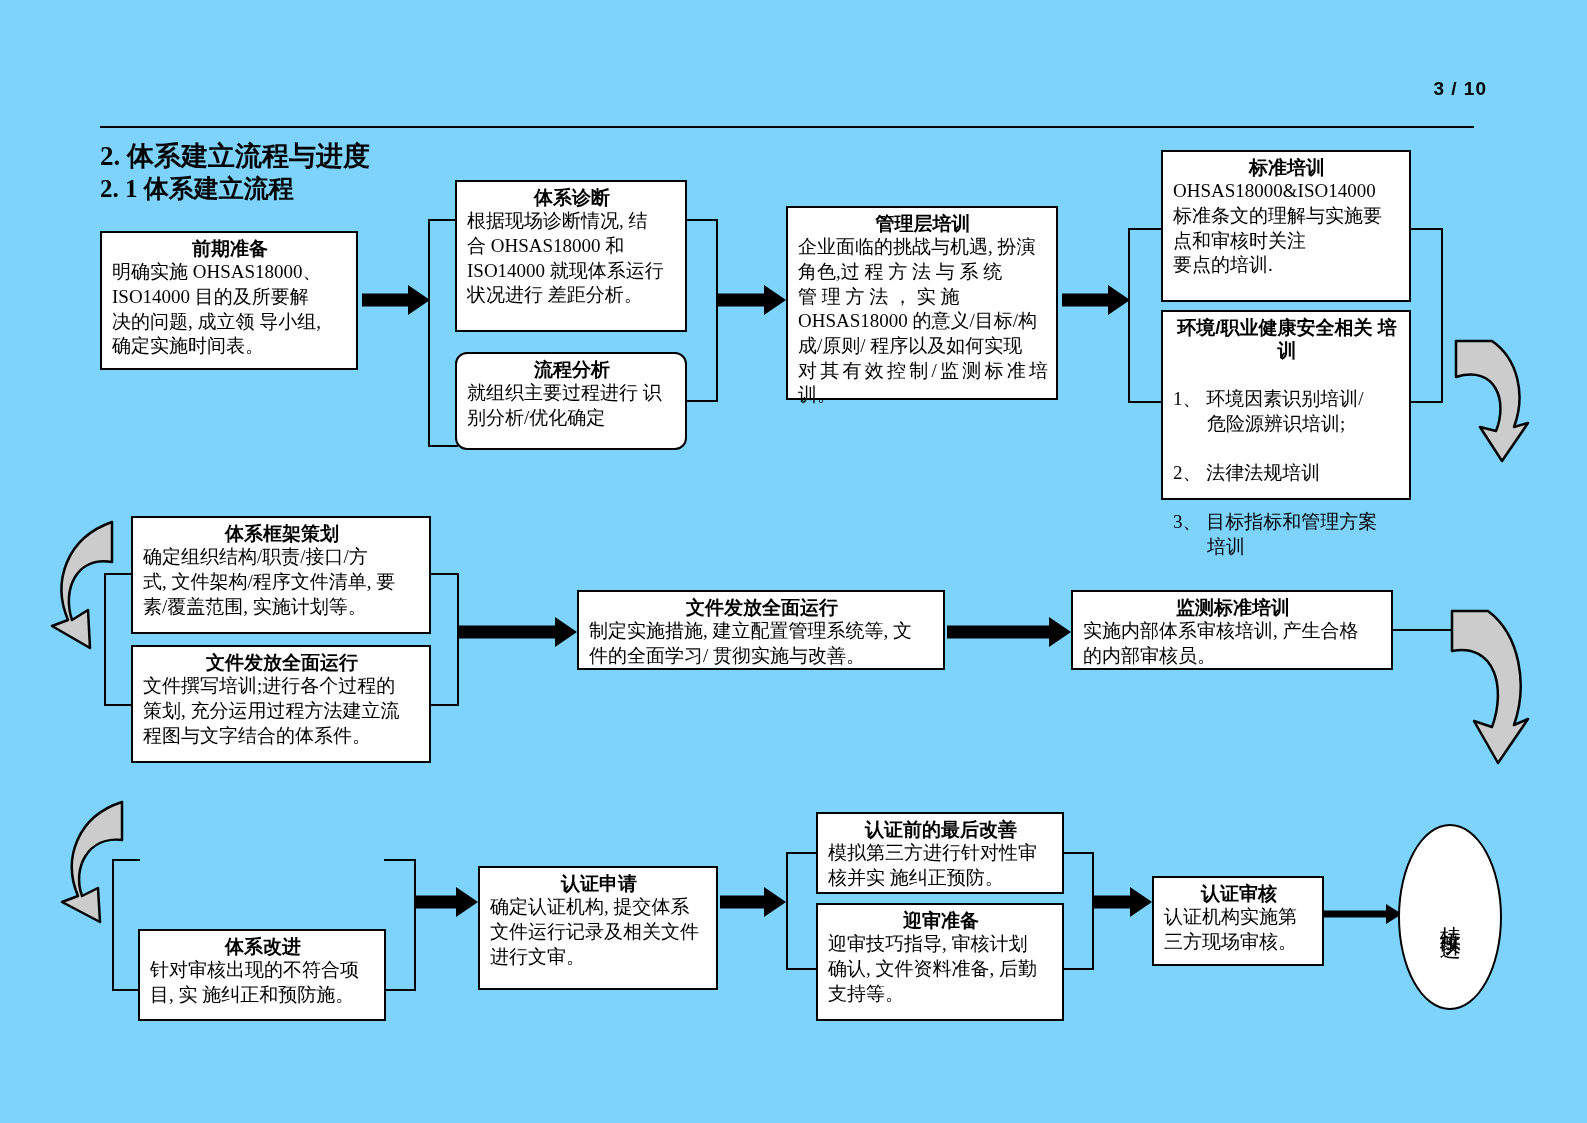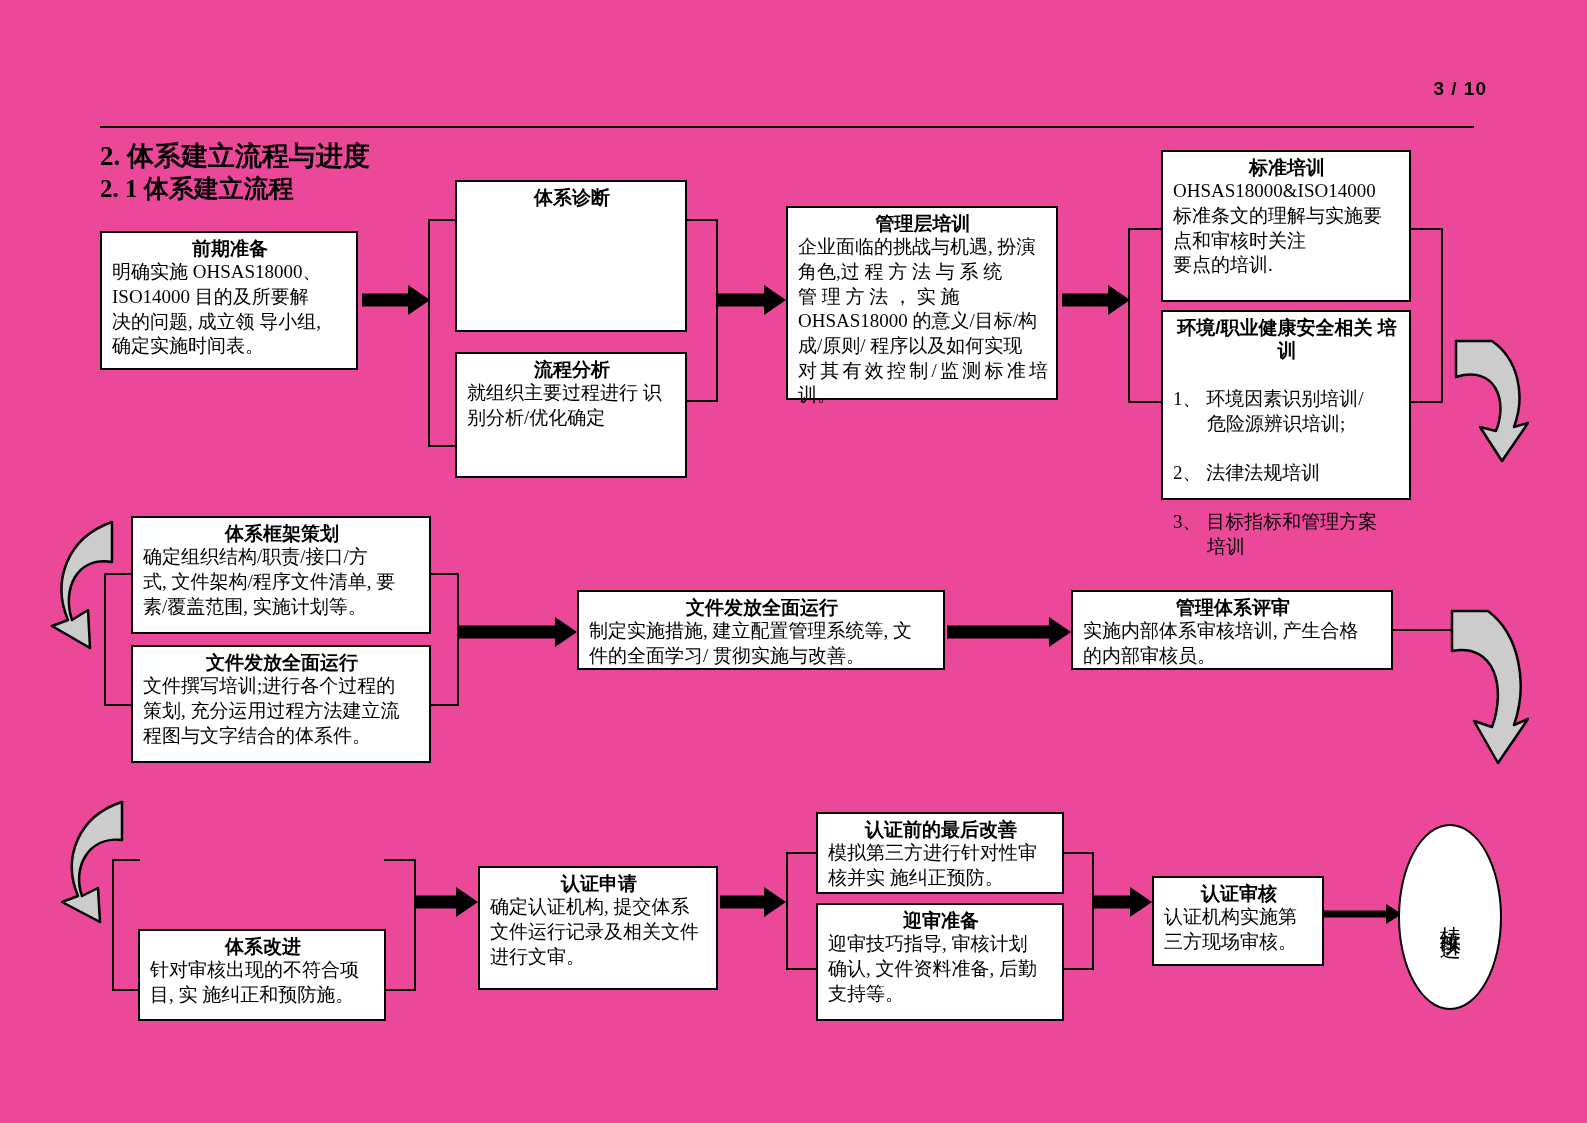--- a/index.html
+++ b/index.html
@@ -8,21 +8,21 @@
     background: #ffffff;
   }
   body {
     font-family: "Liberation Serif", "DejaVu Serif", serif;
     color: #000000;
   }
   #page {
     position: relative;
     width: 1587px;
     height: 1123px;
-    background: #ec4899;
+    background: #7dd3fc;
     overflow: hidden;
   }
 
   
   .page-number {
     position: absolute;
     right: 100px;
     top: 78px;
     font-family: "Liberation Sans", sans-serif;
     font-weight: bold;
@@ -162,23 +162,27 @@
     <div class="shaft" style="width:50px;"></div>
     <div class="head"></div>
   </div>
 
   <div class="line-v" style="left:428px; top:219px; height:228px;"></div>
   <div class="line-h" style="left:428px; top:219px; width:30px;"></div>
   <div class="line-h" style="left:428px; top:445px; width:30px;"></div>
 
   <div class="box" style="left:455px; top:152px; width:232px; height:152px;margin-top:28px;">
     <div class="box-title">体系诊断</div>
-  </div>
-
-  <div class="box" style="left:455px; top:352px; width:232px; height:126px;">
+    <div class="box-body">根据现场诊断情况, 结
+合 OHSAS18000 和
+ISO14000 就现体系运行
+状况进行 差距分析。</div>
+  </div>
+
+  <div class="box" style="left:455px; top:352px; width:232px; height:98px;border-radius:12px;">
     <div class="box-title">流程分析</div>
     <div class="box-body">就组织主要过程进行 识
 别分析/优化确定</div>
   </div>
 
   <div class="line-h" style="left:685px; top:219px; width:33px;"></div>
   <div class="line-h" style="left:685px; top:400px; width:33px;"></div>
   <div class="line-v" style="left:716px; top:219px; height:183px;"></div>
 
   <div class="block-arrow" style="left:718px; top:285px; width:68px; height:30px;">
@@ -273,21 +277,21 @@
     <div class="box-body">制定实施措施, 建立配置管理系统等, 文
 件的全面学习/ 贯彻实施与改善。</div>
   </div>
 
   <div class="block-arrow" style="left:947px; top:618px; width:124px; height:28px;">
     <div class="shaft" style="width:106px;"></div>
     <div class="head"></div>
   </div>
 
   <div class="box" style="left:1071px; top:590px; width:322px; height:80px;">
-    <div class="box-title">管理体系评审</div>
+    <div class="box-title">监测标准培训</div>
     <div class="box-body">实施内部体系审核培训, 产生合格
 的内部审核员。</div>
   </div>
 
   <div class="line-h" style="left:1391px; top:629px; width:62px;"></div>
 
   <div class="curved-arrow" style="left:1448px; top:605px; width:96px; height:165px;">
     <svg width="96" height="165" viewBox="0 0 96 165">
       <path d="M4 6 L40 6 C72 30 80 80 66 120 L80 114 L50 158 L26 116 L44 122 C58 84 48 38 4 46 Z" fill="#cccccc" stroke="#000000" stroke-width="2.5" stroke-linejoin="round"></path>
     </svg>

